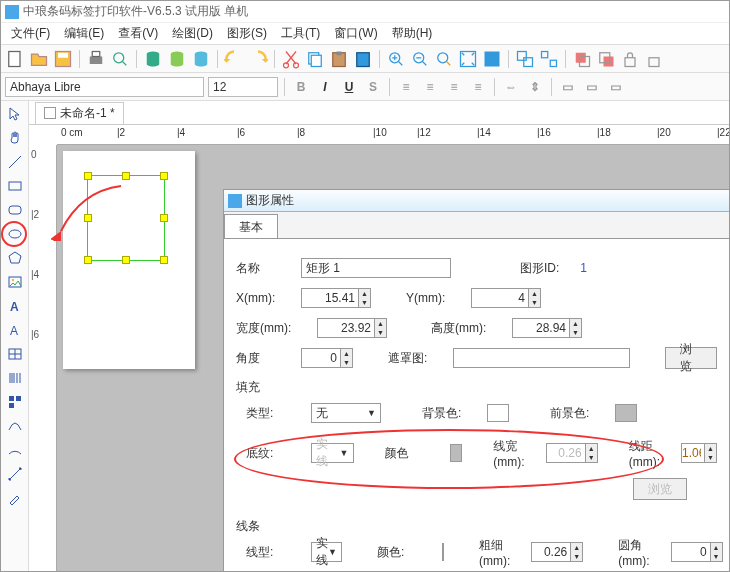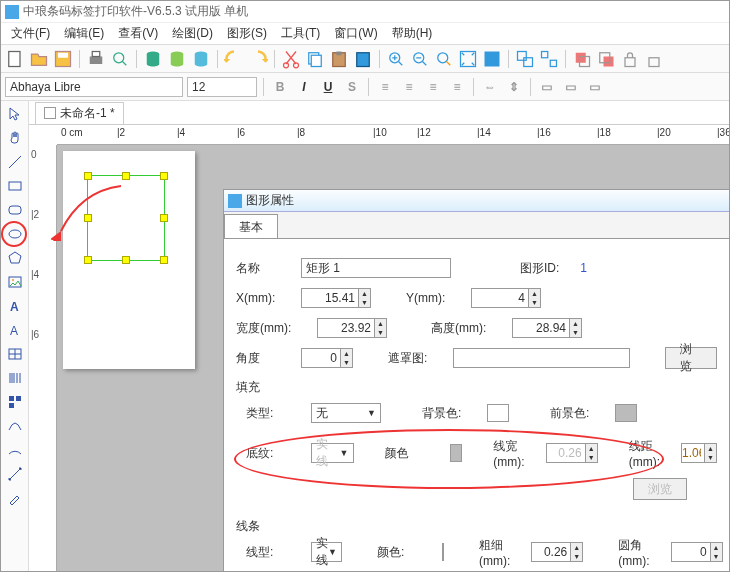--- a/index.html
+++ b/index.html
@@ -7,21 +7,21 @@
 .titlebar{height:22px;background:#fff;display:flex;align-items:center;padding:0 4px;border-bottom:1px solid #eee}
 .titlebar .app-icon{width:14px;height:14px;background:#4aa8e8;margin-right:4px}
 .titlebar span{color:#666}
 .menubar{height:22px;display:flex;align-items:center;padding:0 4px;gap:2px;border-bottom:1px solid #ddd}
 .menubar .m{padding:2px 6px;cursor:default}
 .toolbar{height:28px;display:flex;align-items:center;padding:2px 4px;gap:4px;border-bottom:1px solid #ddd;background:#fafafa}
 .tb-btn{width:20px;height:20px;display:flex;align-items:center;justify-content:center}
 .sep{width:1px;height:18px;background:#ccc;margin:0 2px}
 .fmtbar{height:28px;display:flex;align-items:center;padding:2px 4px;gap:4px;border-bottom:1px solid #ddd;background:#fafafa}
 .combo{height:20px;border:1px solid #bbb;background:#fff;display:flex;align-items:center;padding:0 4px;color:#aaa}
-.combo.font{width:178px}
+.combo.font{width:199px}
 .combo.size{width:70px}
 .fmt-btn{width:20px;height:20px;display:flex;align-items:center;justify-content:center;color:#999;font-weight:bold}
 .workarea{position:absolute;top:100px;left:0;right:0;bottom:0;display:flex}
 .lefttools{width:28px;background:#fafafa;border-right:1px solid #ddd;display:flex;flex-direction:column;align-items:center;padding-top:2px;gap:2px}
 .lt-btn{width:22px;height:22px;display:flex;align-items:center;justify-content:center;border:1px solid transparent}
 .lt-btn svg{width:16px;height:16px}
 .red-circle{position:absolute;left:0px;top:220px;width:26px;height:26px;border:2px solid #e33;border-radius:50%;pointer-events:none;z-index:50}
 .doc-area{flex:1;position:relative;background:#fff}
 .tab-strip{height:24px;display:flex;align-items:center;border-bottom:1px solid #ccc;padding-left:6px}
 .tab{height:22px;border:1px solid #ccc;border-bottom:none;background:#fff;display:flex;align-items:center;padding:0 8px;gap:4px}
@@ -370,21 +370,21 @@
       <span class="tick" style="left:60px">|2</span>
       <span class="tick" style="left:120px">|4</span>
       <span class="tick" style="left:180px">|6</span>
       <span class="tick" style="left:240px">|8</span>
       <span class="tick" style="left:316px">|10</span>
       <span class="tick" style="left:360px">|12</span>
       <span class="tick" style="left:420px">|14</span>
       <span class="tick" style="left:480px">|16</span>
       <span class="tick" style="left:540px">|18</span>
       <span class="tick" style="left:600px">|20</span>
-      <span class="tick" style="left:660px">|36</span>
+      <span class="tick" style="left:660px">|22</span>
     </div>
     <div class="ruler-v">
       <span class="tick" style="top:4px">0</span>
       <span class="tick" style="top:64px">|2</span>
       <span class="tick" style="top:124px">|4</span>
       <span class="tick" style="top:184px">|6</span>
     </div>
     <div class="canvas-bg">
       <div class="page">
         <div class="shape">

